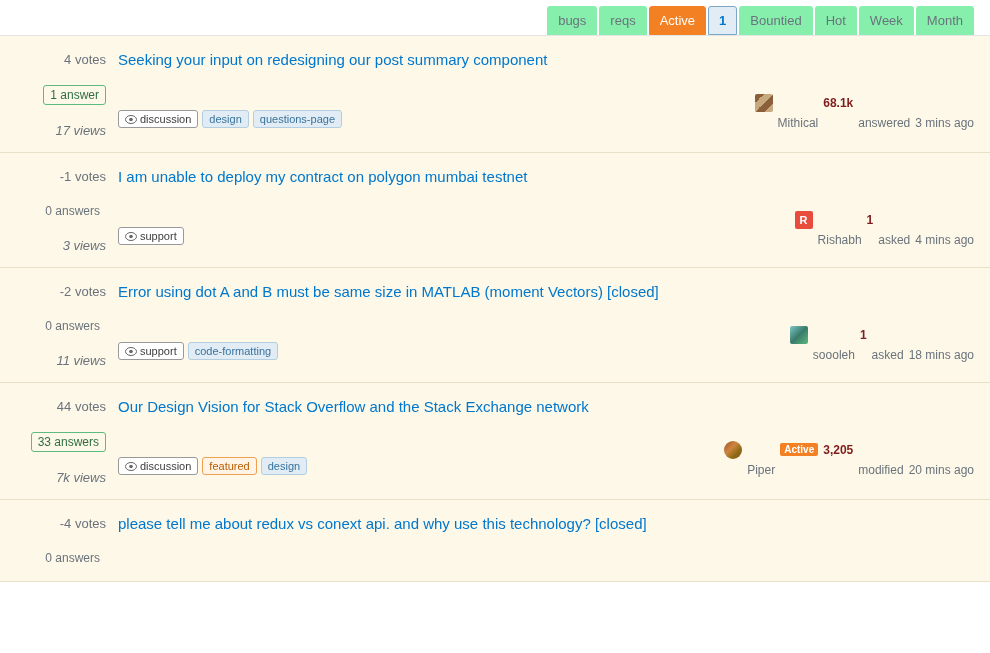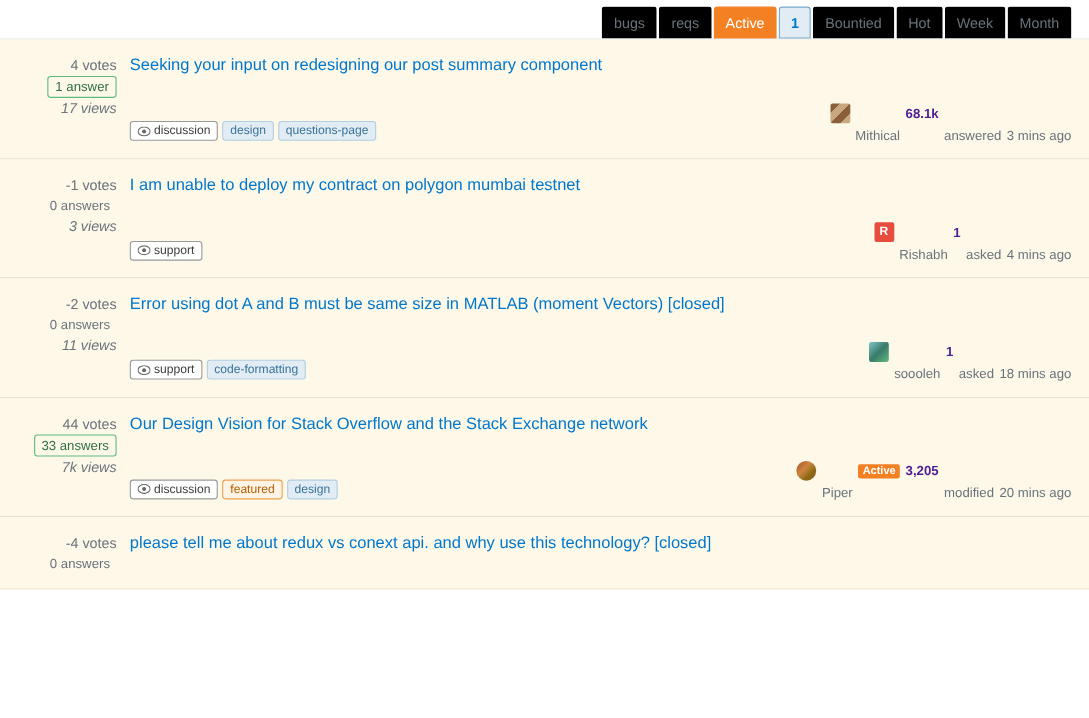--- a/index.html
+++ b/index.html
@@ -20,21 +20,21 @@
       gap: 2px;
     }
     .tab {
       padding: 6px 10px;
       font-size: 13px;
       color: #6a737c;
       border: 1px solid transparent;
       border-radius: 3px 3px 0 0;
       cursor: pointer;
       text-decoration: none;
-      background: #000000;
+      background: #86efac;
     }
     .tab.active {
       background: #f48024;
       color: #fff;
       border-color: #f48024;
     }
     .tab.notification {
       background: #e1ecf4;
       color: #0077cc;
       border-color: #7aa7c7;
@@ -53,21 +53,21 @@
       border-bottom: 1px solid #e8e0c8;
       background: #fdf8e8;
     }
 
     .question-stats {
       display: flex;
       flex-direction: column;
       align-items: flex-end;
       min-width: 90px;
       margin-right: 12px;
-      gap: 2px;
+      gap: 18px;
       padding-top: 2px;
     }
 
     .votes-count {
       color: #6a737c;
       font-size: 13px;
       white-space: nowrap;
     }
 
     .answers-badge {
@@ -176,21 +176,21 @@
     }
     .avatar-pixel {
       width: 18px;
       height: 18px;
       border-radius: 2px;
       background: linear-gradient(135deg, #8b5e3c 25%, #c8a97e 25%, #c8a97e 50%, #8b5e3c 50%, #8b5e3c 75%, #c8a97e 75%);
     }
 
     .user-rep {
       font-weight: bold;
-      color: #4c1d95;
+      color: #7f1d1d;
     }
 
     .staff-badge {
       display: inline-block;
       background: #f48024;
       color: #fff;
       font-size: 10px;
       padding: 1px 4px;
       border-radius: 2px;
       font-weight: bold;

